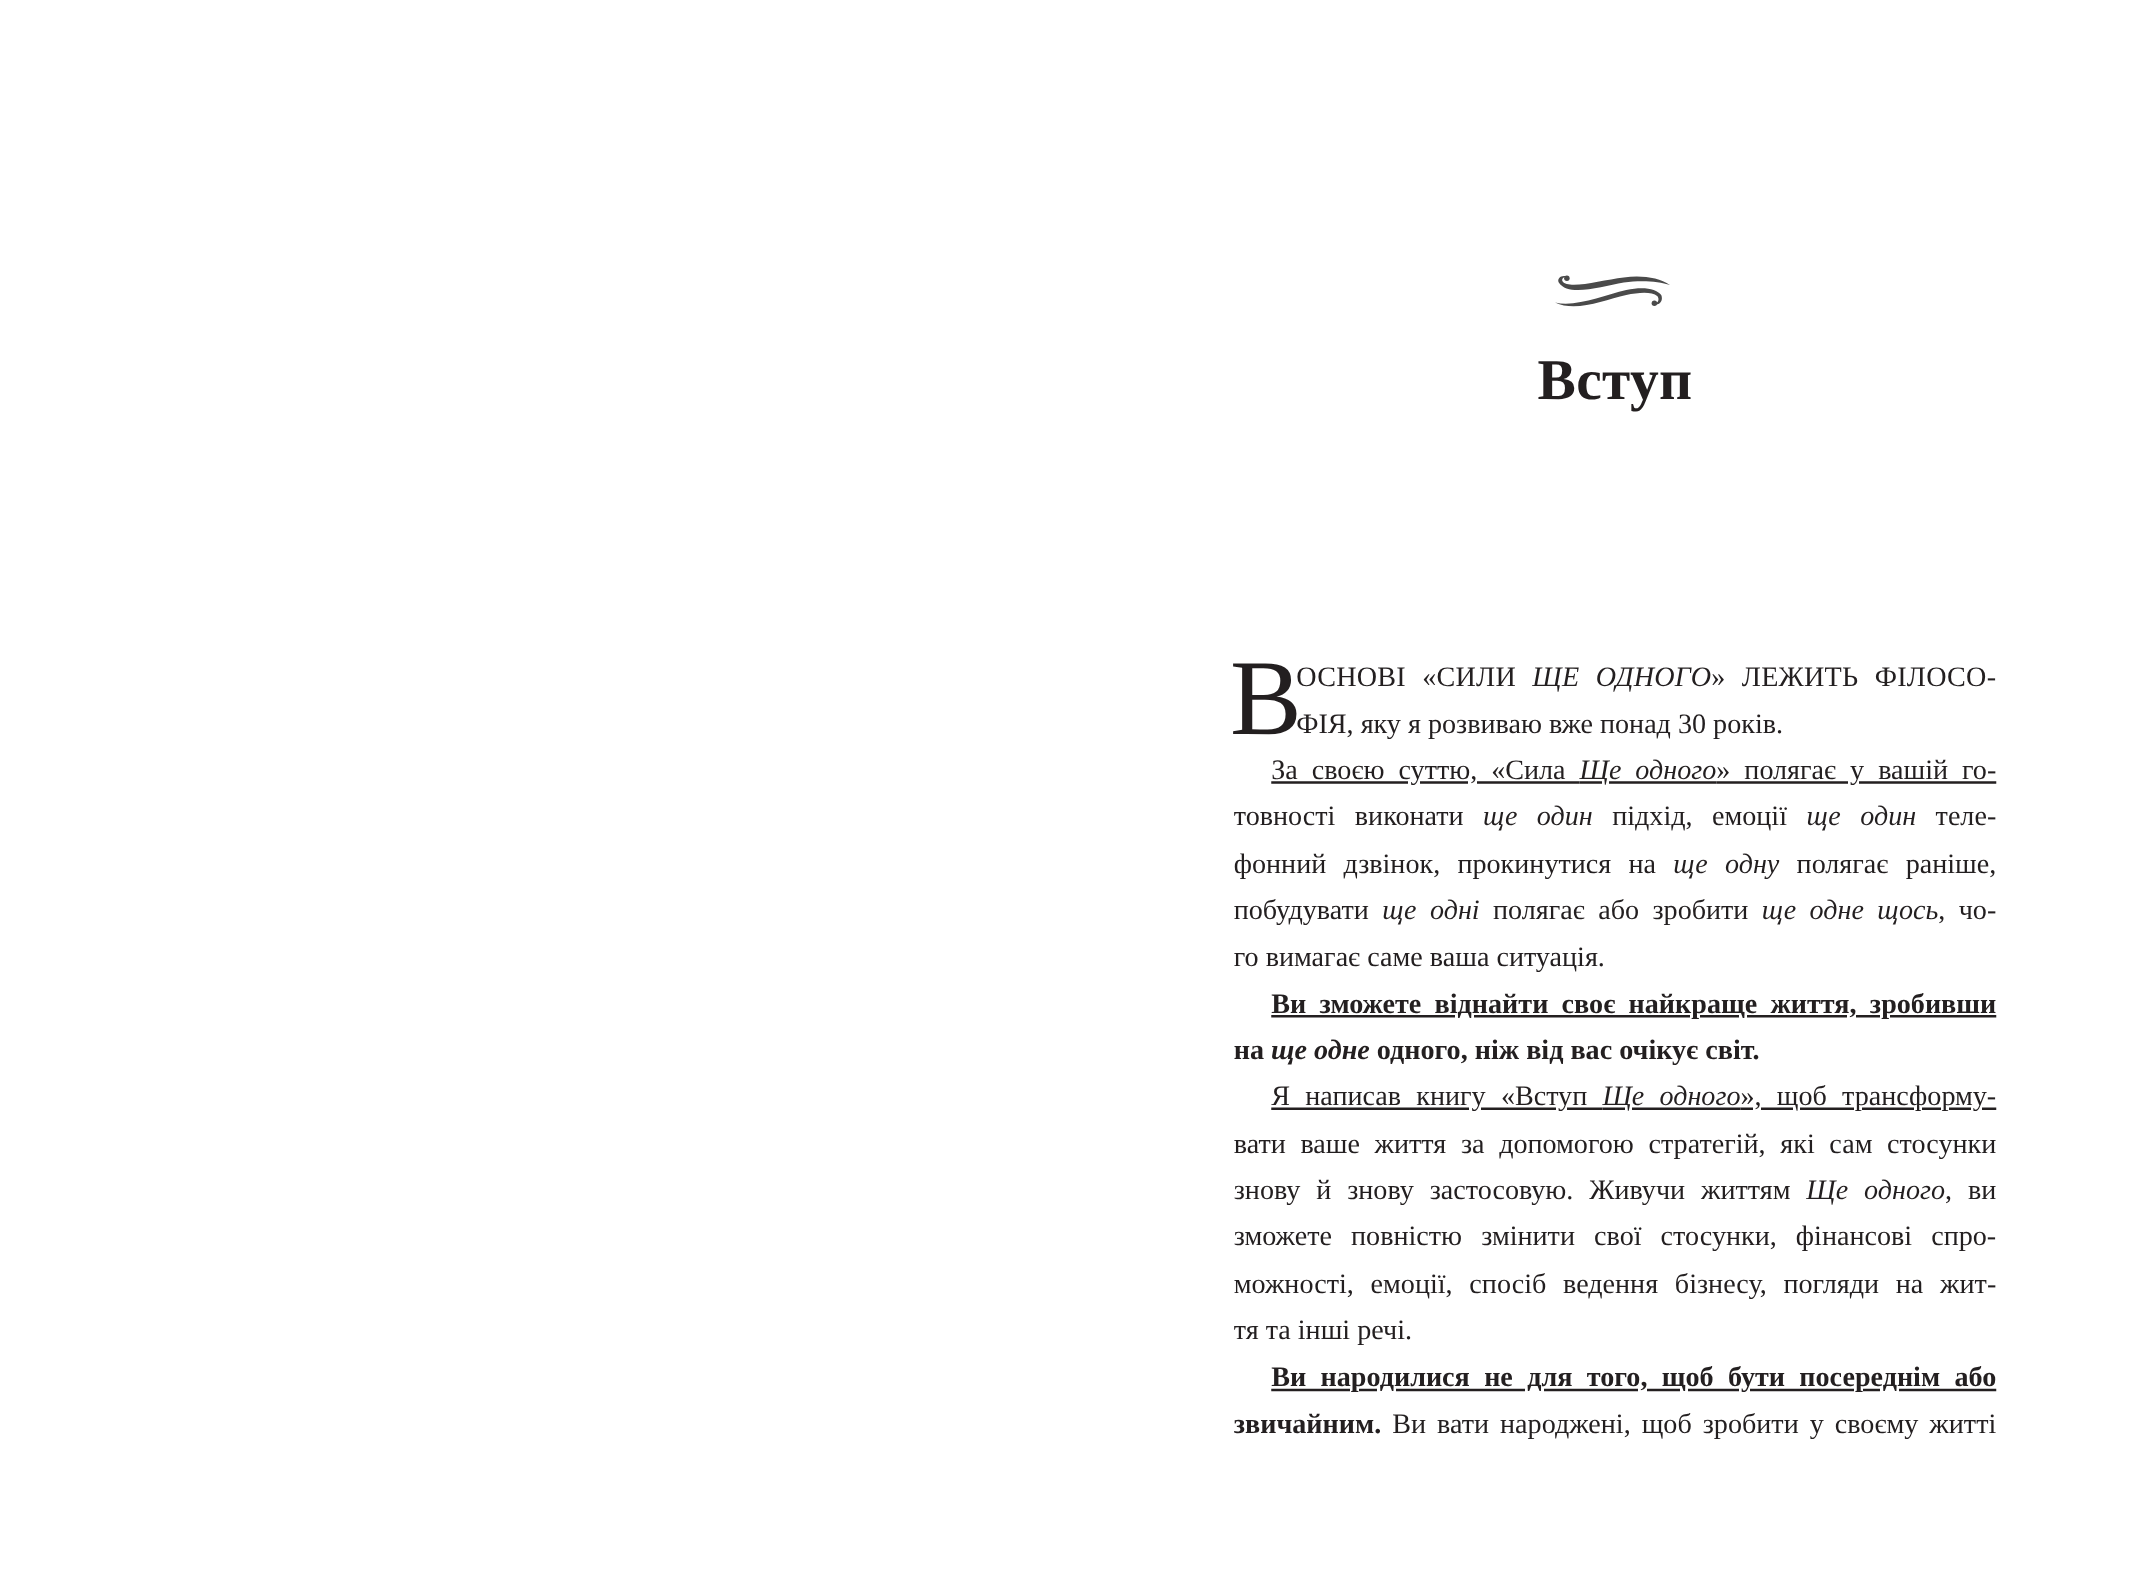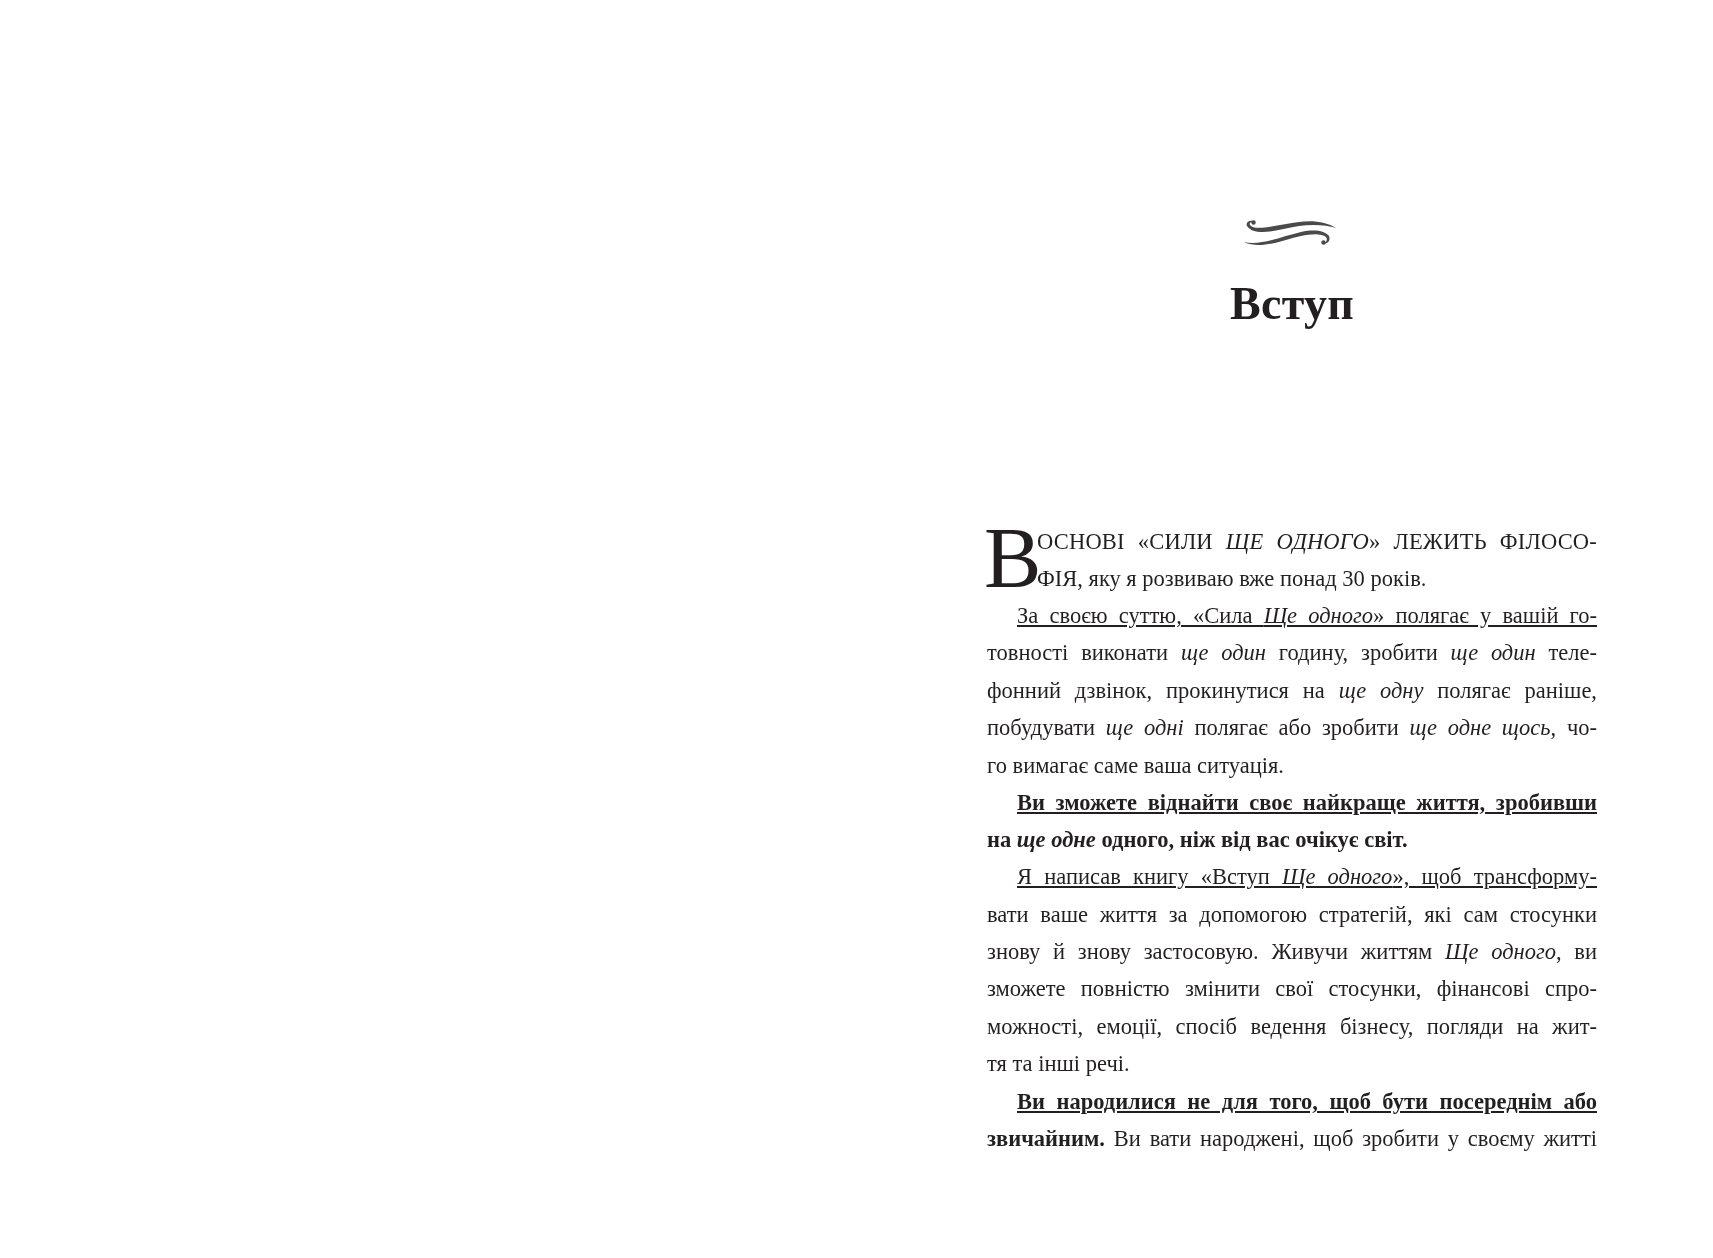--- a/index.html
+++ b/index.html
@@ -120,21 +120,21 @@
   <div class="body-text">
 
     <span class="dropcap">В</span>
 
     <div class="line after-cap caps" style="top:527px"><span>ОСНОВІ «СИЛИ </span><span class="it">ЩЕ ОДНОГО</span><span>» ЛЕЖИТЬ ФІЛОСО-</span></div>
 
     <div class="line after-cap last" style="top:564px"><span>ФІЯ, яку я розвиваю вже понад 30 років.</span></div>
 
     <div class="line indent" style="top:601px"><span>За своєю суттю, «Сила </span><span class="it">Ще одного</span><span>» полягає у вашій го-</span></div>
 
-    <div class="line" style="top:638px"><span>товності виконати </span><span class="it">ще один</span><span> годину, зробити </span><span class="it">ще один</span><span> теле-</span></div>
+    <div class="line" style="top:638px"><span>товності виконати </span><span class="it">ще один</span><span> підхід, емоції </span><span class="it">ще один</span><span> теле-</span></div>
 
     <div class="line" style="top:676px"><span>фонний дзвінок, прокинутися на </span><span class="it">ще одну</span><span> полягає раніше,</span></div>
 
     <div class="line" style="top:713px"><span>побудувати </span><span class="it">ще одні</span><span> полягає або зробити </span><span class="it">ще одне щось</span><span>, чо-</span></div>
 
     <div class="line last" style="top:751px"><span>го вимагає саме ваша ситуація.</span></div>
 
     <div class="line indent b" style="top:788px"><span>Ви зможете віднайти своє найкраще життя, зробивши</span></div>
 
     <div class="line last b" style="top:825px"><span>на </span><span class="it">ще одне</span><span> одного, ніж від вас очікує світ.</span></div>

